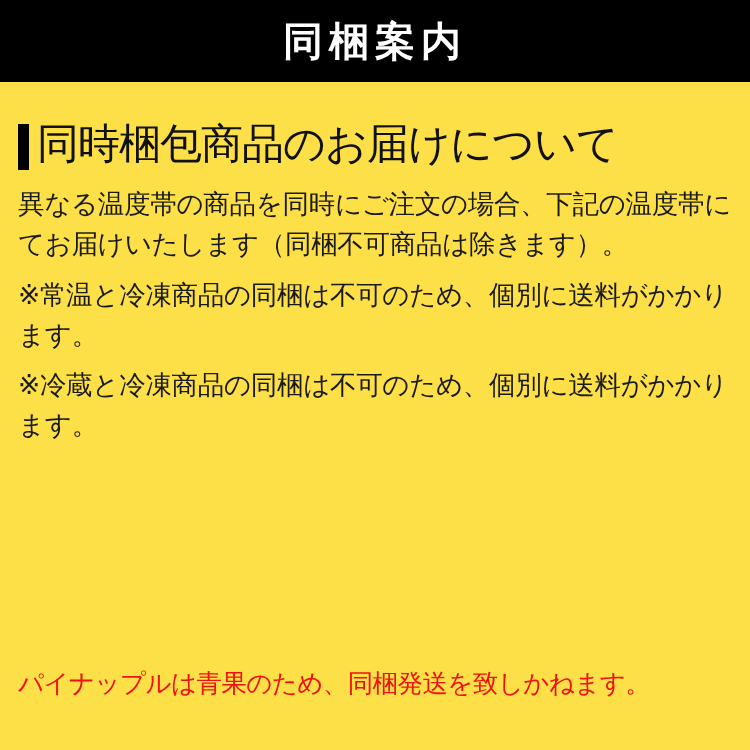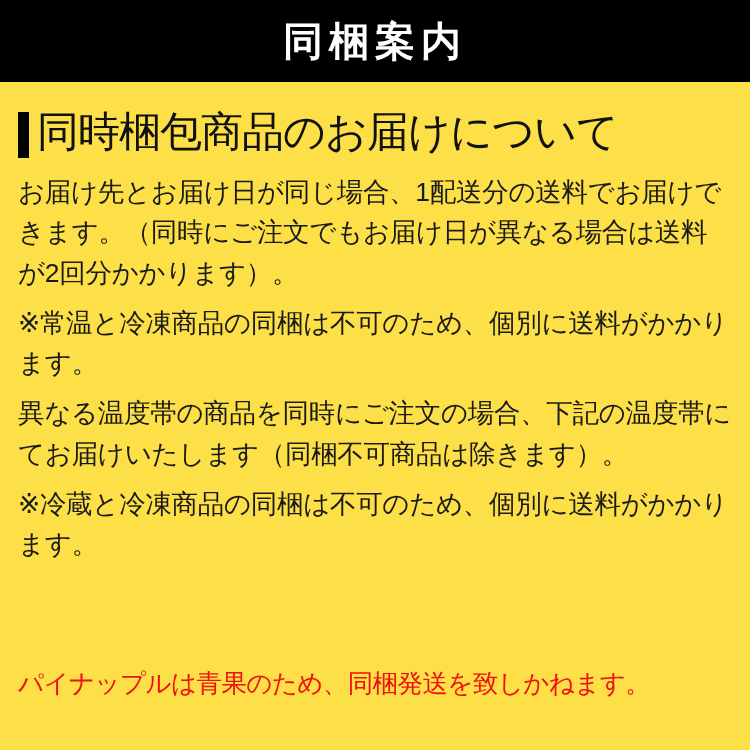--- a/index.html
+++ b/index.html
@@ -31,21 +31,21 @@
   .header-title {
     color: #ffffff;
     font-size: 40px;
     font-weight: 700;
     letter-spacing: 6px;
     line-height: 1;
     white-space: nowrap;
   }
   
   .content {
-    padding: 20px 18px 0 18px;
+    padding: 32px 18px 0 18px;
     box-sizing: border-box;
   }
   .section-heading {
     display: flex;
     align-items: flex-start;
     margin: 6px 0 14px 0;
   }
   .heading-bar {
     width: 11px;
     height: 46px;
@@ -96,23 +96,22 @@
     <div class="header-title">同梱案内</div>
   </div>
 
   <div class="content">
 
     <div class="section-heading">
       <div class="heading-bar"></div>
       <div class="heading-text">同時梱包商品のお届けについて</div>
     </div>
 
-    <p class="body-para">お届け先とお届け日が同じ場合、1配送分の送料でお届けできます。（同時にご注文でもお届け日が異なる場合は送料が2回分かかります）。</p>
+    <p class="body-para">異なる温度帯の商品を同時にご注文の場合、下記の温度帯にてお届けいたします（同梱不可商品は除きます）。</p>
     <p class="body-para">※常温と冷凍商品の同梱は不可のため、個別に送料がかかります。</p>
-    <p class="body-para">異なる温度帯の商品を同時にご注文の場合、下記の温度帯にてお届けいたします（同梱不可商品は除きます）。</p>
     <p class="body-para tight">※冷蔵と冷凍商品の同梱は不可のため、個別に送料がかかります。</p>
 
   </div>
 
   <div class="red-block">
     <p class="note-red">パイナップルは青果のため、同梱発送を致しかねます。</p>
   </div>
 
 </div>
 

